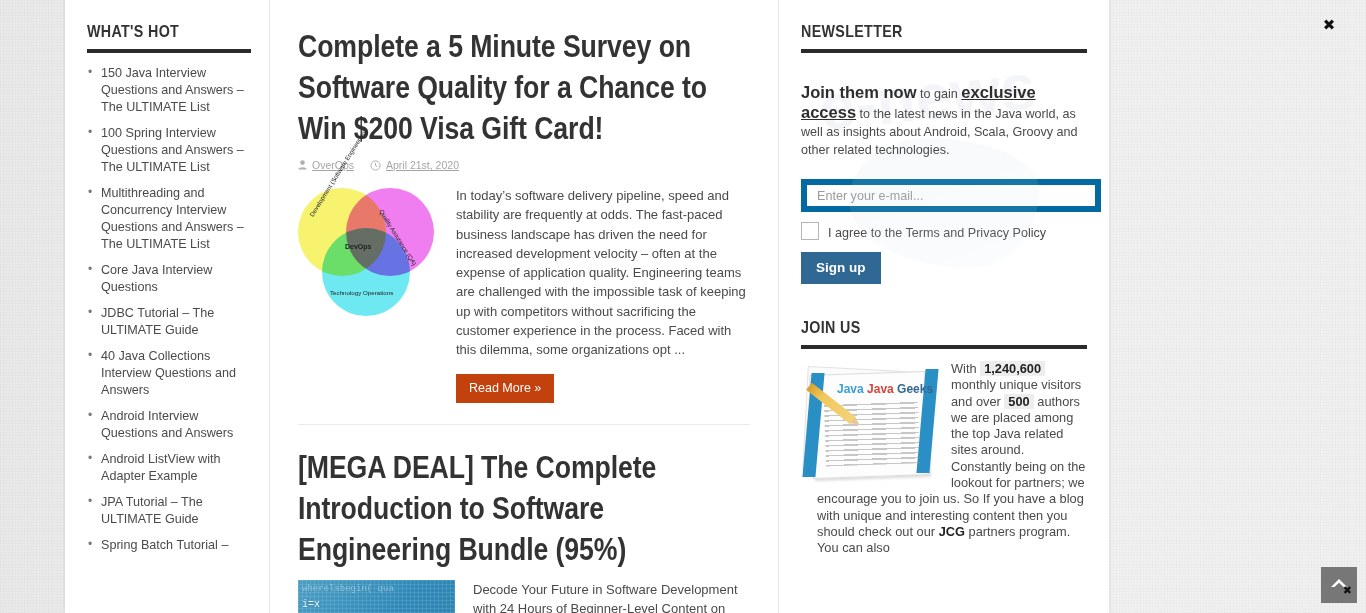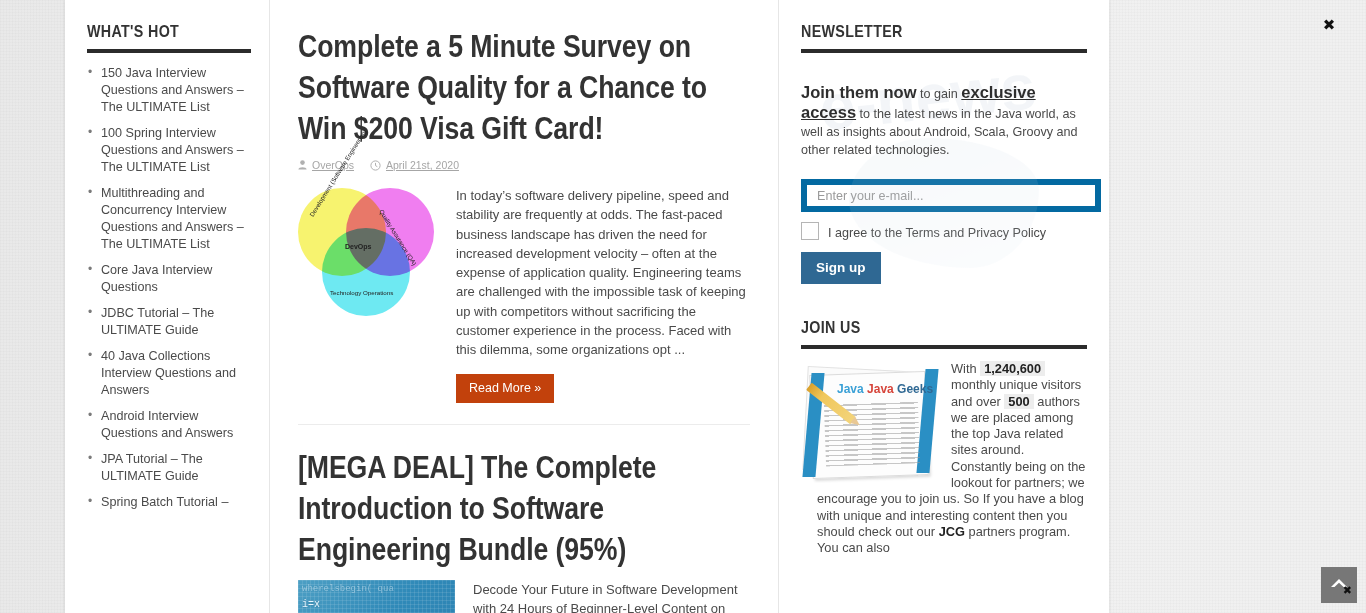--- a/index.html
+++ b/index.html
@@ -268,20 +268,21 @@
       <div class="widget-title">WHAT'S HOT</div>
       <div class="widget-rule"></div>
       <ul class="hotlist">
         <li><a style="color:inherit;text-decoration:none">150 Java Interview Questions and Answers – The ULTIMATE List</a></li>
         <li><a style="color:inherit;text-decoration:none">100 Spring Interview Questions and Answers – The ULTIMATE List</a></li>
         <li><a style="color:inherit;text-decoration:none">Multithreading and Concurrency Interview Questions and Answers – The ULTIMATE List</a></li>
         <li><a style="color:inherit;text-decoration:none">Core Java Interview Questions</a></li>
         <li><a style="color:inherit;text-decoration:none">JDBC Tutorial – The ULTIMATE Guide</a></li>
         <li><a style="color:inherit;text-decoration:none">40 Java Collections Interview Questions and Answers</a></li>
         <li><a style="color:inherit;text-decoration:none">Android Interview Questions and Answers</a></li>
+        <li><a style="color:inherit;text-decoration:none">Android ListView with Adapter Example</a></li>
         <li><a style="color:inherit;text-decoration:none">JPA Tutorial – The ULTIMATE Guide</a></li>
         <li><a style="color:inherit;text-decoration:none">Spring Batch Tutorial –</a></li>
       </ul>
     </aside>
 
     <main class="col-main">
 
       <article>
         <h2 class="post-title">Complete a 5 Minute Survey on Software Quality for a Chance to Win $200 Visa Gift Card!</h2>
         <div class="post-meta">

